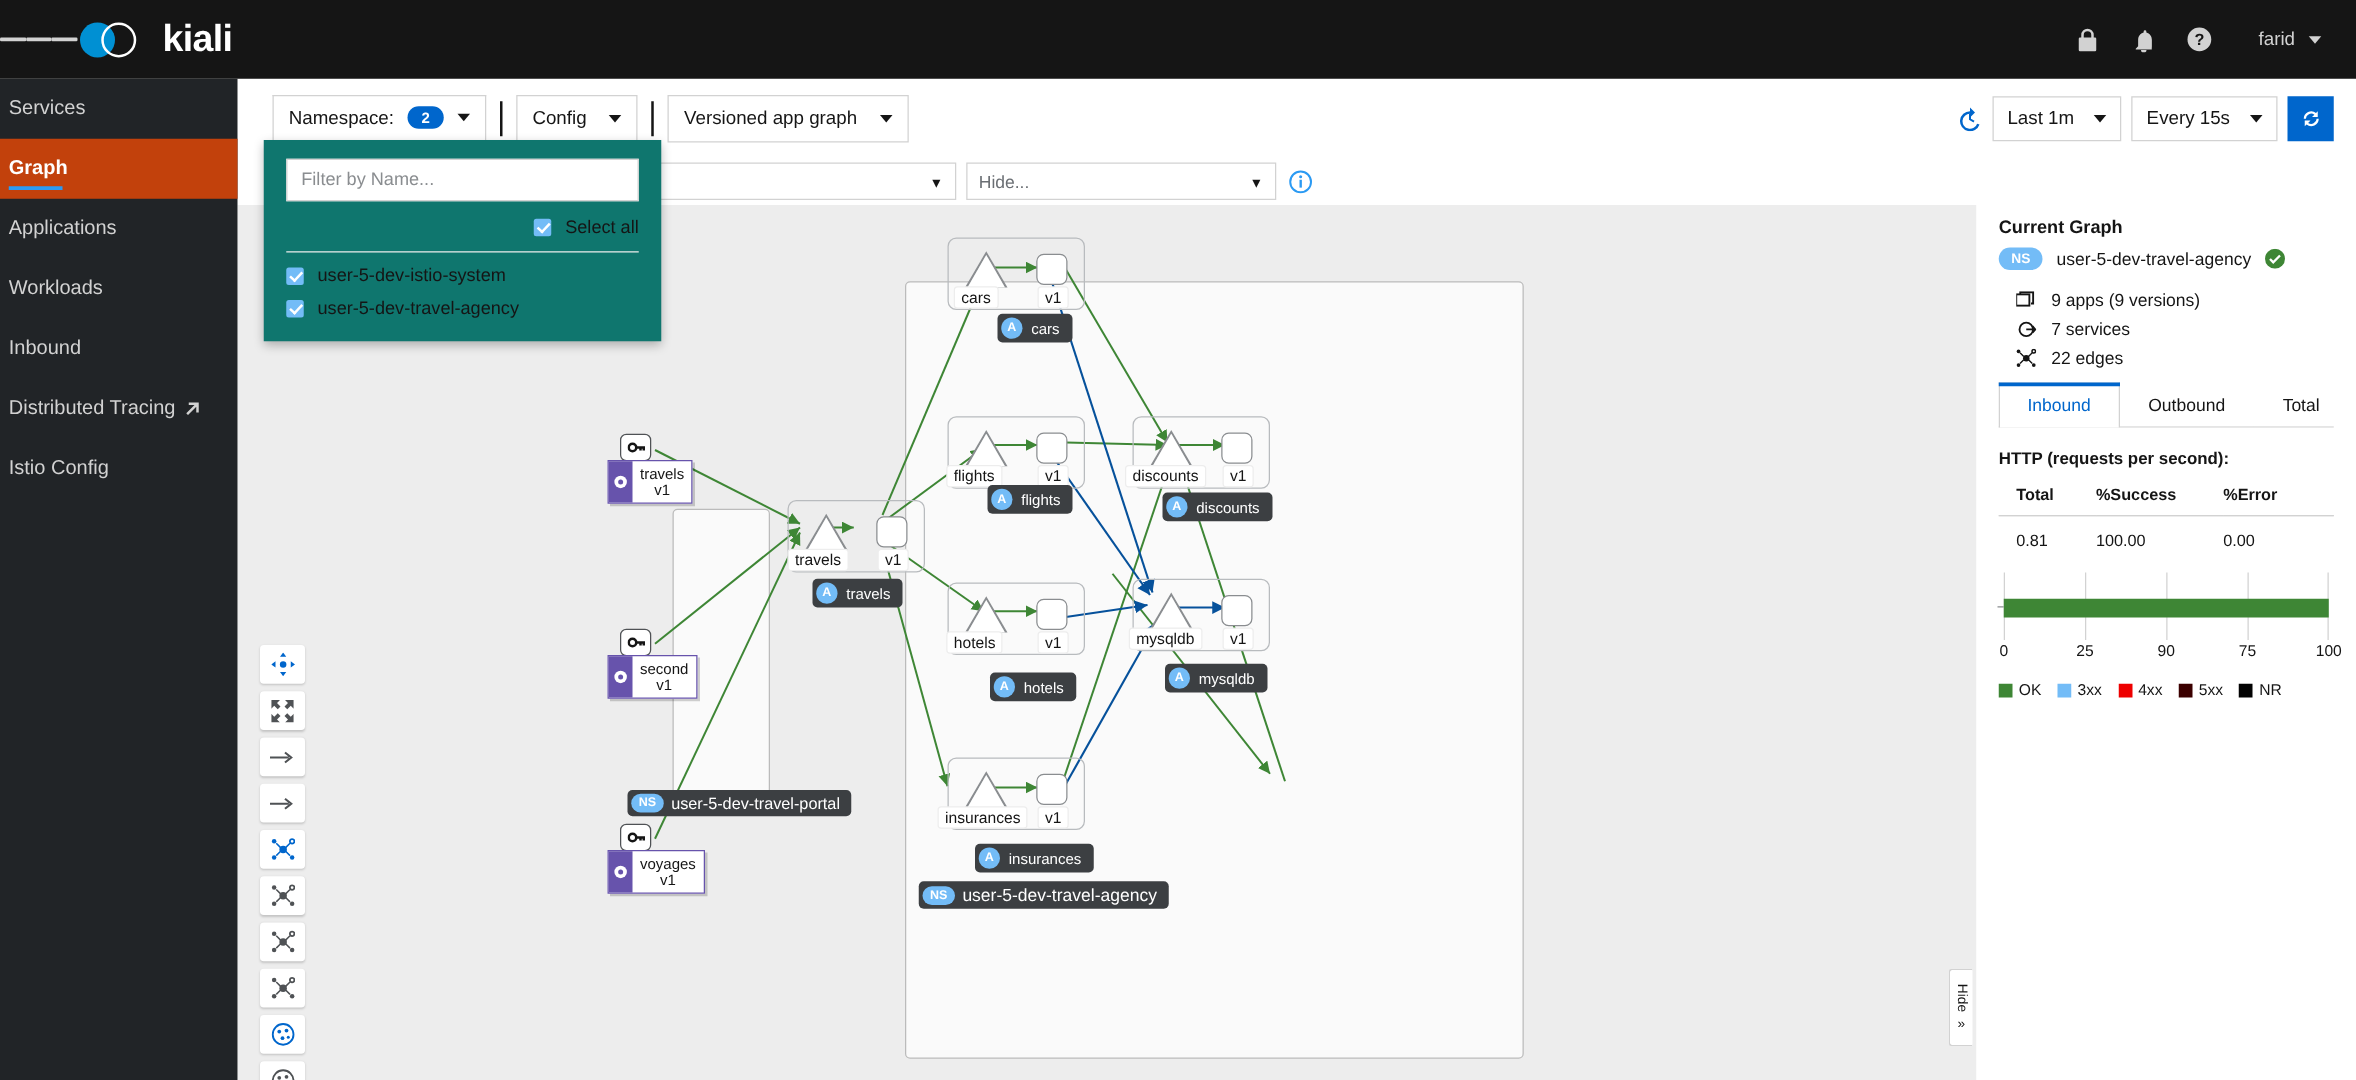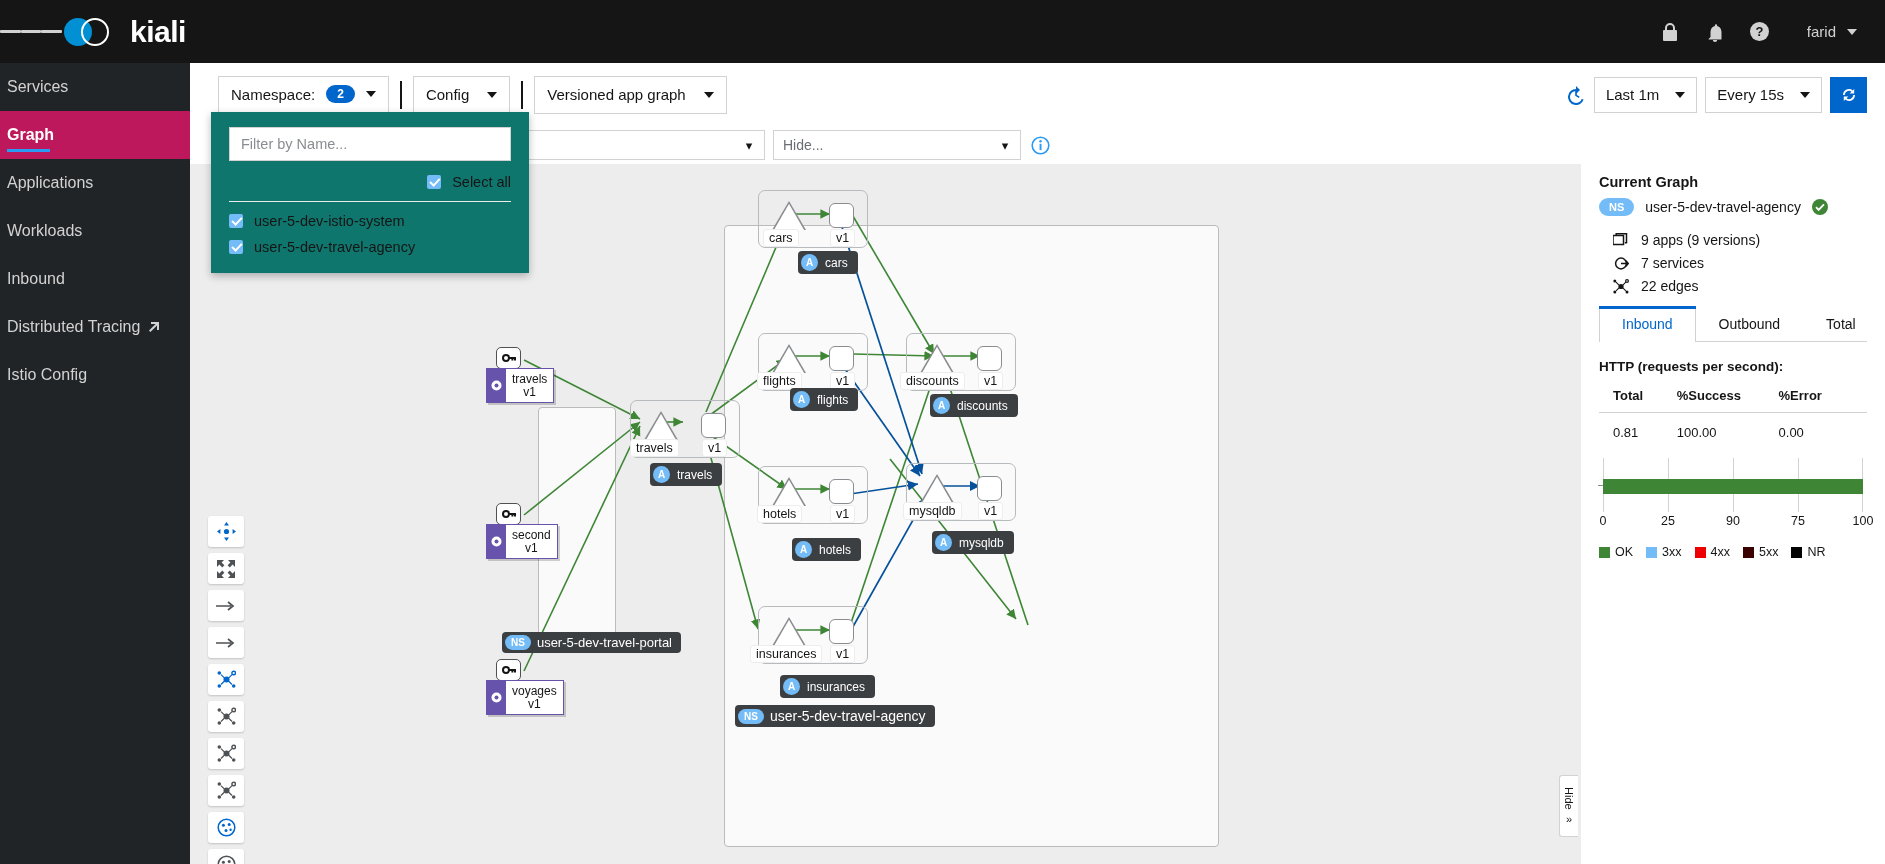--- a/index.html
+++ b/index.html
@@ -70,21 +70,21 @@
     width: 190px; height: 801px;
     background: #212427;
     z-index: 50;
   }
   .side-item {
     height: 48px; display: flex; align-items: center;
     padding-left: 7px; color: #d2d2d2; font-size: 16px;
     cursor: pointer; position: relative;
   }
   .side-item.active {
-    background: #be185d; color: #fff; font-weight: bold;
+    background: #c2410c; color: #fff; font-weight: bold;
   }
   .side-item.active::after {
     content: ""; position: absolute; left: 7px; bottom: 7px;
     width: 43px; height: 3px; background: #2b9af3;
   }
   .ext-icon { margin-left: 7px; display: inline-flex; }
 
   
   .toolbar {
     position: absolute; top: 63px; left: 190px;

